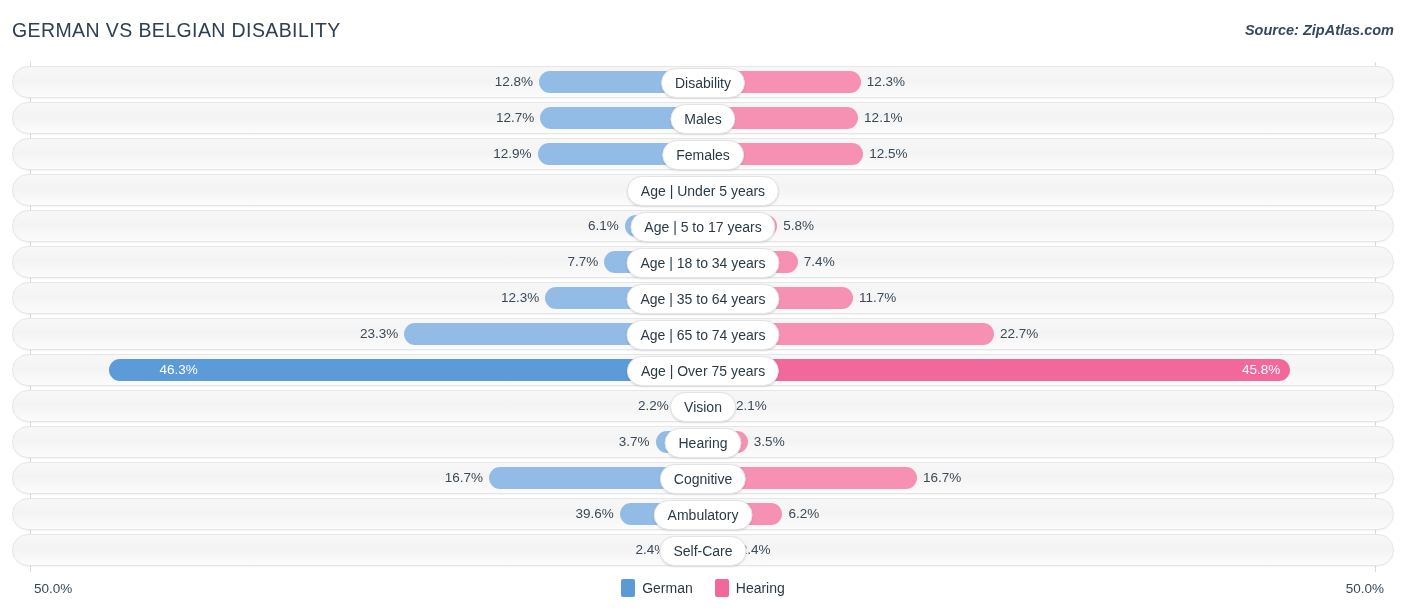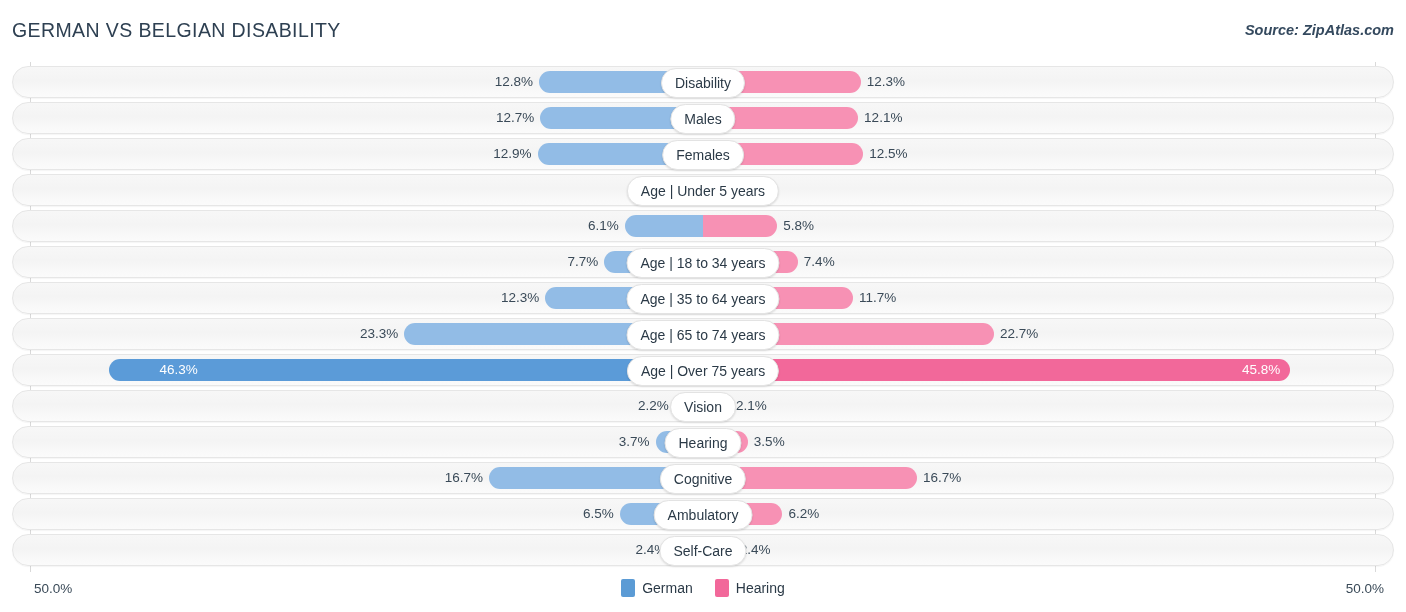--- a/index.html
+++ b/index.html
@@ -224,20 +224,21 @@
         <div class="val val-left" style="right: 730.794px;">1.7%</div>
         <div class="val val-right" style="left: 726.948px;">1.4%</div>
         <div class="center-label">Age | Under 5 years</div>
       </div>
       <div class="row">
         <div class="row-track"></div>
         <div class="bar bar-left german" style="width: 78.202px;"></div>
         <div class="bar bar-right belgian" style="width: 74.356px;"></div>
         <div class="val val-left" style="right: 787.202px;">6.1%</div>
         <div class="val val-right" style="left: 783.356px;">5.8%</div>
+        <div class="center-label">Age | 5 to 17 years</div>
       </div>
       <div class="row">
         <div class="row-track"></div>
         <div class="bar bar-left german" style="width: 98.714px;"></div>
         <div class="bar bar-right belgian" style="width: 94.868px;"></div>
         <div class="val val-left" style="right: 807.714px;">7.7%</div>
         <div class="val val-right" style="left: 803.868px;">7.4%</div>
         <div class="center-label">Age | 18 to 34 years</div>
       </div>
       <div class="row">
@@ -285,21 +286,21 @@
         <div class="bar bar-left german" style="width: 214.094px;"></div>
         <div class="bar bar-right belgian" style="width: 214.094px;"></div>
         <div class="val val-left" style="right: 923.094px;">16.7%</div>
         <div class="val val-right" style="left: 923.094px;">16.7%</div>
         <div class="center-label">Cognitive</div>
       </div>
       <div class="row">
         <div class="row-track"></div>
         <div class="bar bar-left german" style="width: 83.33px;"></div>
         <div class="bar bar-right belgian" style="width: 79.484px;"></div>
-        <div class="val val-left" style="right: 792.33px;">6.5%</div>
+        <div class="val val-left" style="right: 792.33px;">39.6%</div>
         <div class="val val-right" style="left: 788.484px;">6.2%</div>
         <div class="center-label">Ambulatory</div>
       </div>
       <div class="row">
         <div class="row-track"></div>
         <div class="bar bar-left german" style="width: 30.768px;"></div>
         <div class="bar bar-right belgian" style="width: 30.768px;"></div>
         <div class="val val-left" style="right: 739.768px;">2.4%</div>
         <div class="val val-right" style="left: 739.768px;">2.4%</div>
         <div class="center-label">Self-Care</div>

